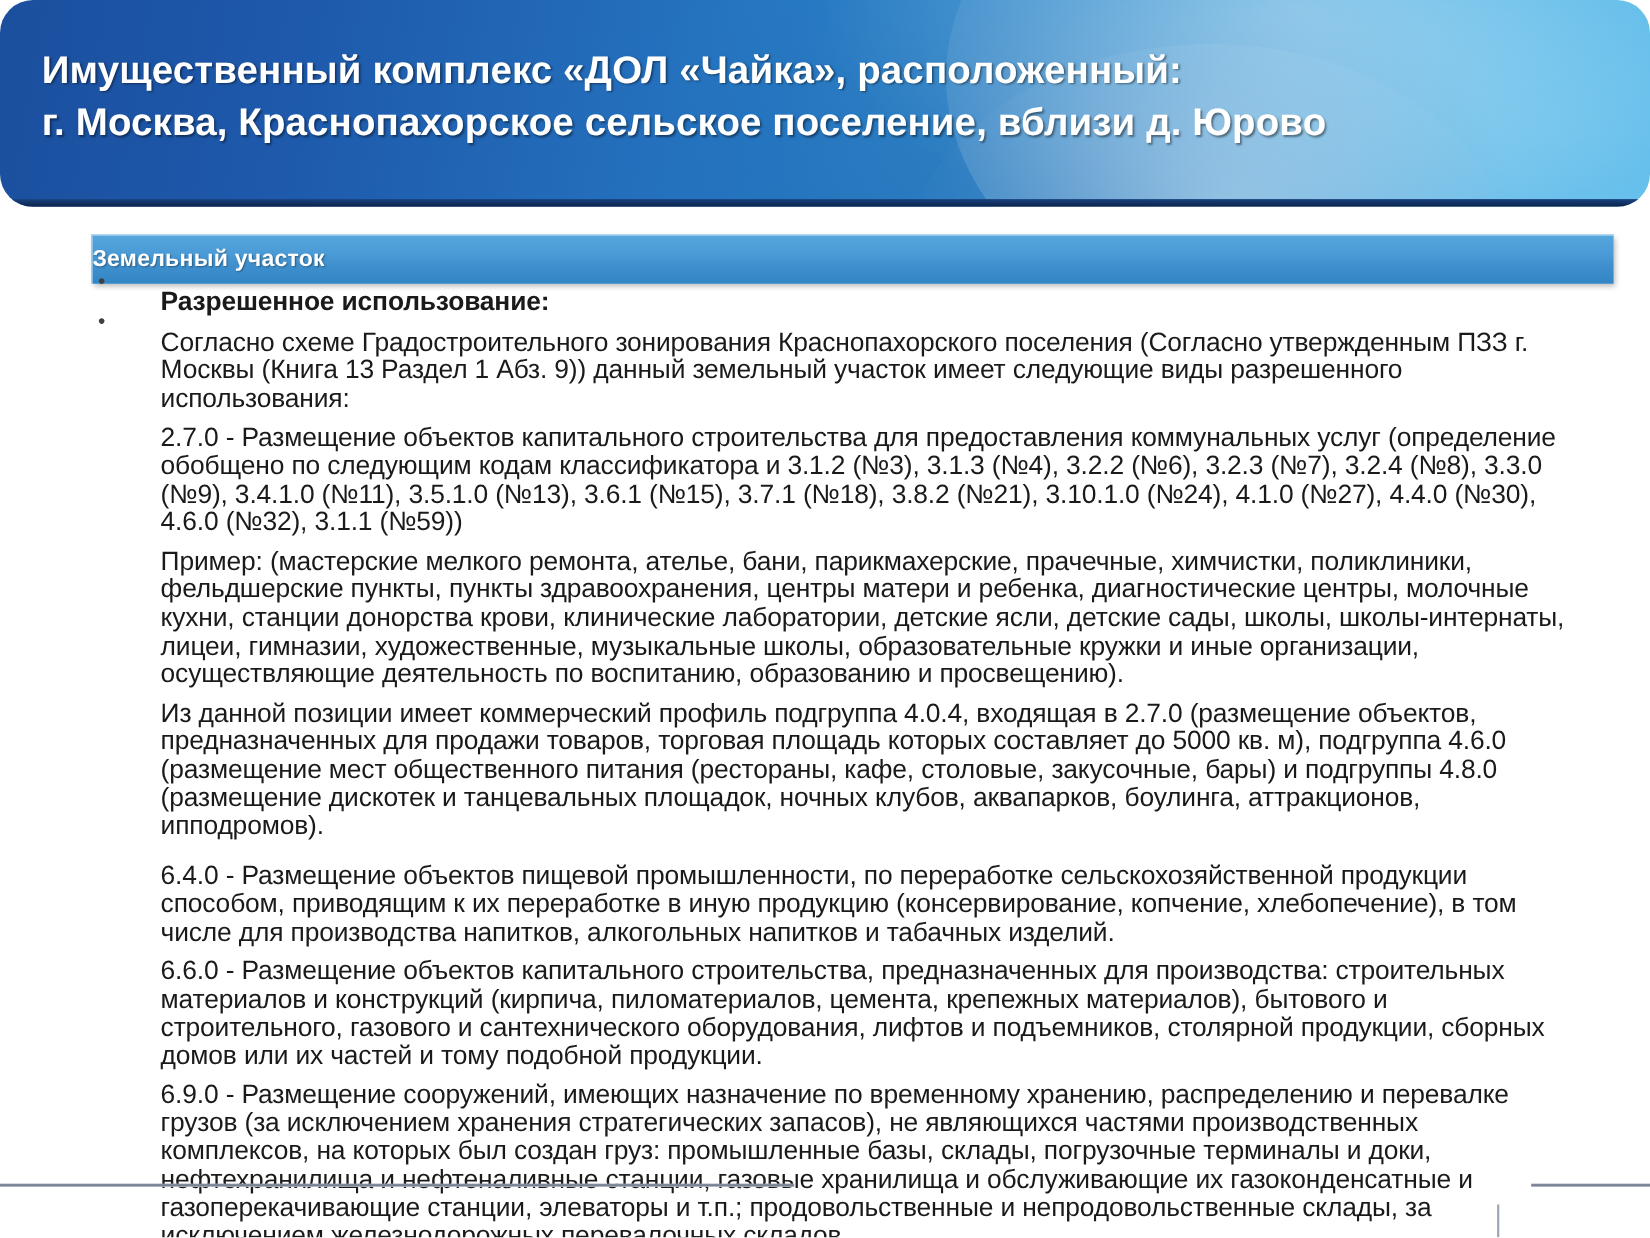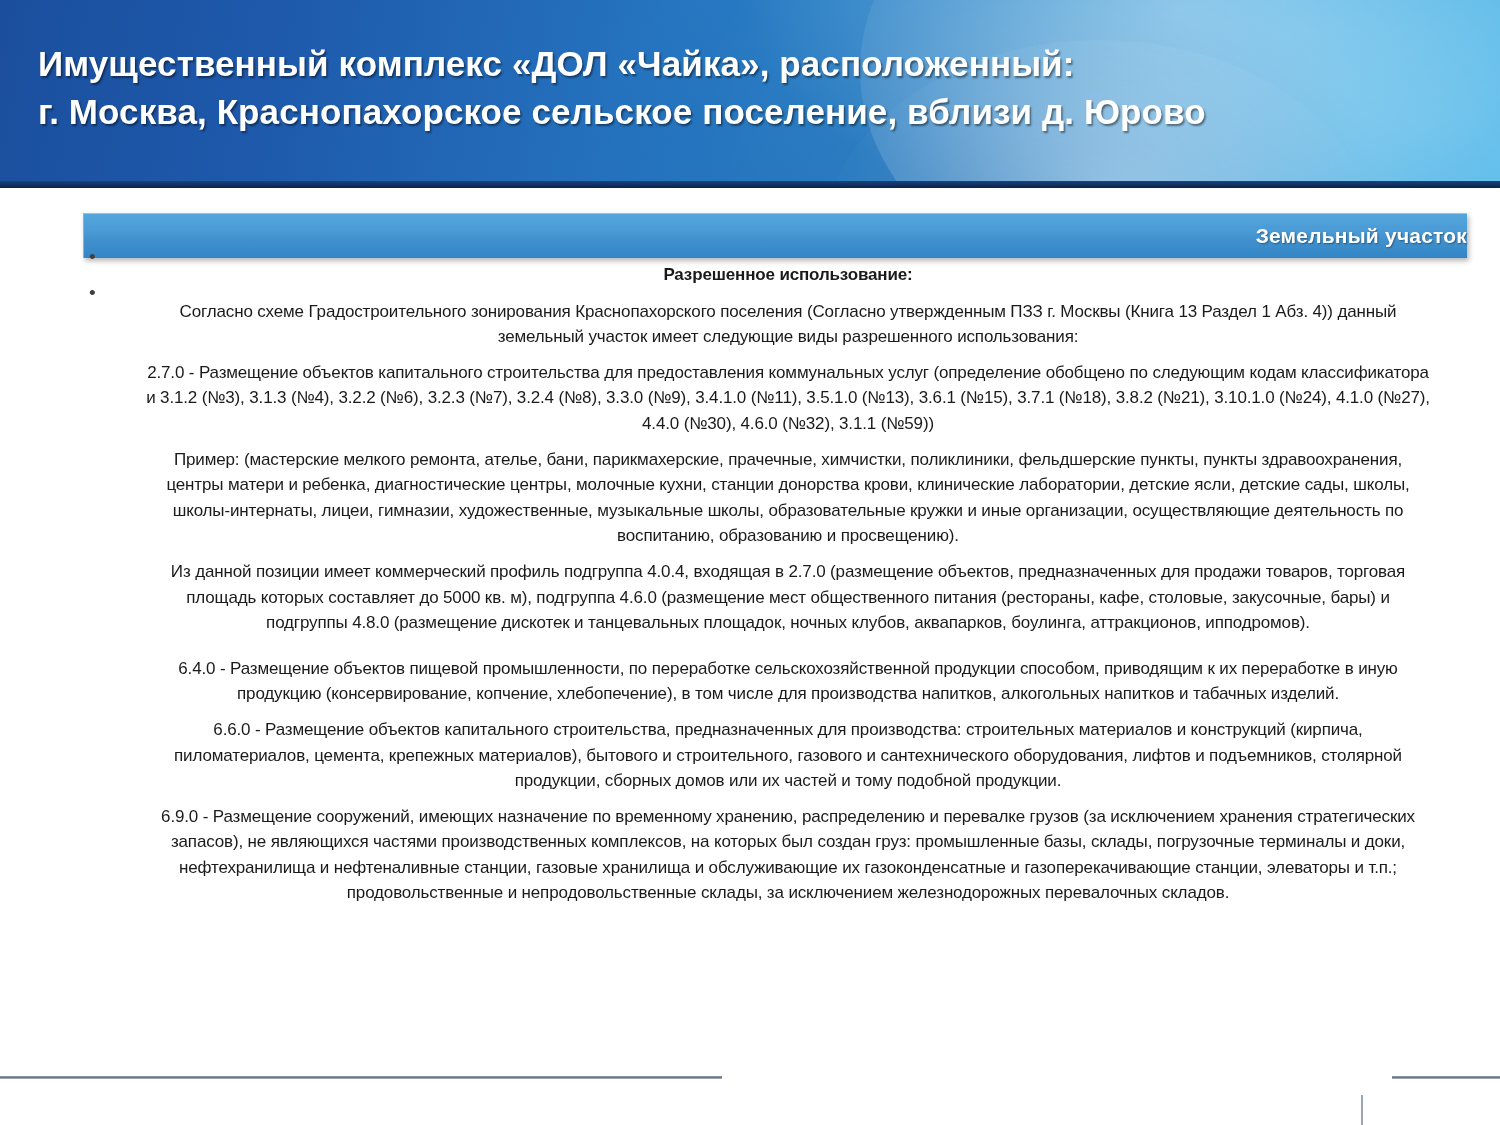--- a/index.html
+++ b/index.html
@@ -29,20 +29,21 @@
     left: 0;
     top: 0;
     width: 1500px;
     height: 188px;
     background:
       radial-gradient(ellipse 620px 300px at 1180px 10px, rgba(255,255,255,0.30) 0%, rgba(255,255,255,0.10) 45%, rgba(255,255,255,0) 70%),
       radial-gradient(ellipse 520px 420px at 980px 220px, rgba(10,60,140,0.35) 0%, rgba(10,60,140,0.12) 50%, rgba(10,60,140,0) 78%),
       radial-gradient(ellipse 900px 500px at 1420px 120px, rgba(120,200,240,0.55) 0%, rgba(120,200,240,0.12) 55%, rgba(120,200,240,0) 80%),
       linear-gradient(100deg, #1b4f9e 0%, #1e59ab 18%, #2470bd 40%, #2f8ed0 62%, #3aa3dd 82%, #46b3e6 100%);
     overflow: hidden;
+    border-radius: 30px;
   }
   .banner-swirl {
     position: absolute;
     right: -120px;
     top: -190px;
     width: 760px;
     height: 520px;
     border-radius: 50%;
     background: radial-gradient(ellipse at 35% 75%, rgba(255,255,255,0.32) 0%, rgba(255,255,255,0.10) 42%, rgba(255,255,255,0) 68%);
     pointer-events: none;
@@ -88,21 +89,21 @@
     top: 213px;
     width: 1384px;
     height: 45px;
     background: linear-gradient(180deg, #55a6dd 0%, #4a9bd6 38%, #3f8fcc 62%, #3286c6 100%);
     box-shadow: 2px 3px 5px rgba(0,0,0,0.28);
     border-top: 1px solid #8fc6e8;
     border-left: 1px solid #7ab9e2;
     box-sizing: border-box;
     display: flex;
     align-items: center;
-    justify-content: flex-end;
+    justify-content: flex-start;
   }
   .section-bar-label {
     color: #ffffff;
     font-family: "Liberation Sans", sans-serif;
     font-weight: bold;
     font-size: 21px;
     letter-spacing: 0.2px;
     text-shadow: 1px 1px 1.5px rgba(0,0,0,0.35);
   }
 
@@ -132,24 +133,24 @@
   .blk .bullet::before {
     content: "\2022";
     position: absolute;
     left: 0;
     top: -0.62em;
     font-size: 19px;
     color: #404040;
   }
   .para {
     font-family: "Liberation Sans", sans-serif;
-    font-size: 17px;
+    font-size: 24px;
     line-height: 25.6px;
     color: #1a1a1a;
-    text-align: center;
+    text-align: left;
     letter-spacing: -0.15px;
     margin: 0;
   }
   .para.bold {
     font-weight: bold;
   }
   .lead {
     font-weight: normal;
   }
   .gap-sm { height: 10px; }
@@ -202,21 +203,21 @@
 
     <div class="blk">
       <span class="bullet"></span>
       <p class="para bold">Разрешенное использование:</p>
     </div>
 
     <div class="gap-md"></div>
 
     <div class="blk">
       <span class="bullet"></span>
-      <p class="para">Согласно схеме Градостроительного зонирования Краснопахорского поселения (Согласно утвержденным ПЗЗ г. Москвы (Книга 13 Раздел 1 Абз. 4)) данный земельный участок имеет следующие виды разрешенного использования:</p>
+      <p class="para">Согласно схеме Градостроительного зонирования Краснопахорского поселения (Согласно утвержденным ПЗЗ г. Москвы (Книга 13 Раздел 1 Абз. 9)) данный земельный участок имеет следующие виды разрешенного использования:</p>
     </div>
 
     <div class="gap-sm"></div>
 
     <div class="blk">
       <p class="para">2.7.0 - Размещение объектов капитального строительства для предоставления коммунальных услуг (определение обобщено по следующим кодам классификатора и 3.1.2 (№3), 3.1.3 (№4), 3.2.2 (№6), 3.2.3 (№7), 3.2.4 (№8), 3.3.0 (№9), 3.4.1.0 (№11), 3.5.1.0 (№13), 3.6.1 (№15), 3.7.1 (№18), 3.8.2 (№21), 3.10.1.0 (№24), 4.1.0 (№27), 4.4.0 (№30), 4.6.0 (№32), 3.1.1 (№59))</p>
     </div>
 
     <div class="gap-sm"></div>
 

